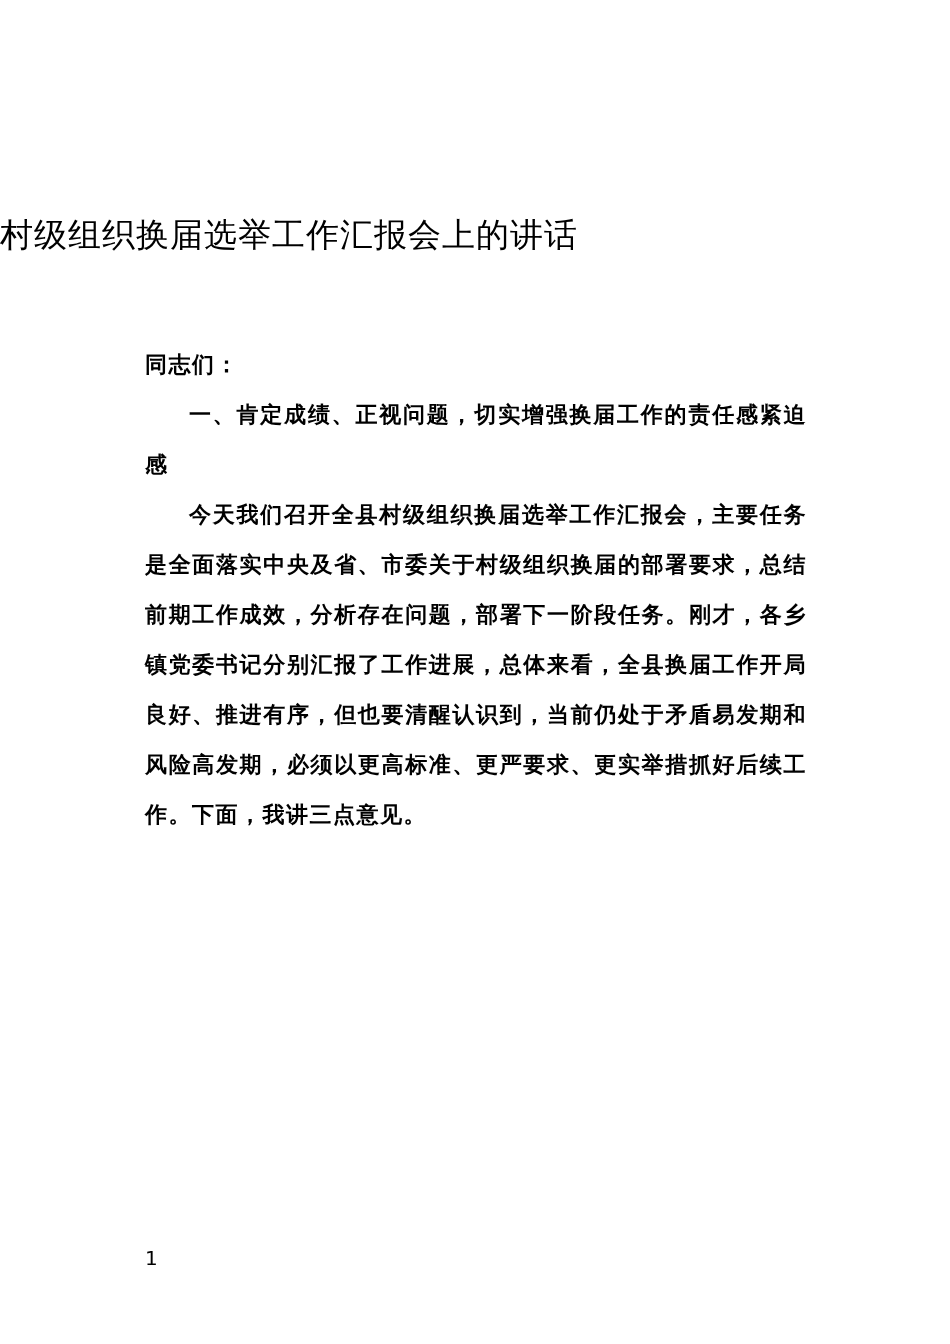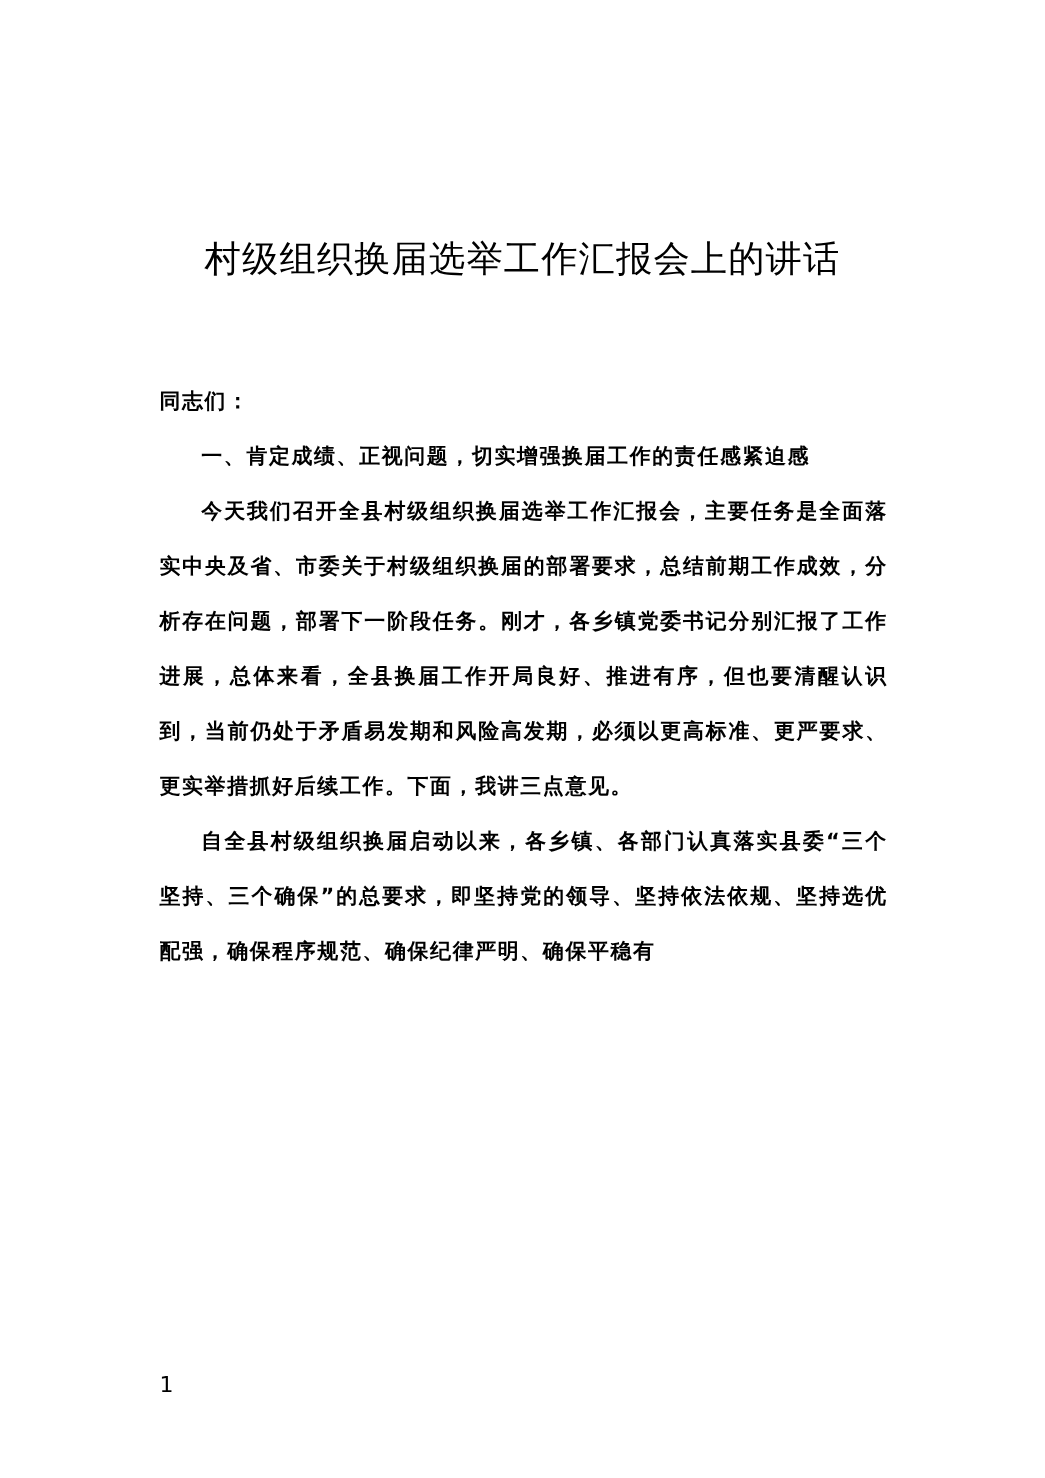--- a/index.html
+++ b/index.html
@@ -1,41 +1,40 @@
 <!DOCTYPE html>
 <html><head>
 <meta charset="utf-8">
 <style>
   html, body { margin:0; padding:0; background:#ffffff; }
   body { width:950px; height:1344px; position:relative; overflow:hidden; }
   .page { position:absolute; left:0; top:0; width:950px; height:1344px; background:#fff; }
   .title {
-    position:absolute; left:0; top:210px; width:950px; text-align:center;
+    position:absolute; left:0; top:210px; width:950px; 
     font-family:"DejaVu Serif","Liberation Serif",serif;
     font-size:33px; line-height:50px; color:#000; letter-spacing:1px;
   }
   .body {
     position:absolute; left:145px; top:340px; width:662px;
     font-family:"DejaVu Sans","Liberation Sans",sans-serif;
-    font-weight:bold; font-size:19px; line-height:50px; color:#000;
+    font-weight:bold; font-size:22px; line-height:50px; color:#000;
     text-align:justify; letter-spacing:1.5px;
   }
   .body p { margin:0; }
   .indent { text-indent:2em; }
   .pagenum {
     position:absolute; left:145px; top:1246px;
     font-family:"DejaVu Sans","Liberation Sans",sans-serif;
     font-size:20px; color:#000;
   }
 </style>
 </head>
 <body>
 
 <div class="page">
   <div class="title">村级组织换届选举工作汇报会上的讲话</div>
   <div class="body">
     <p>同志们：</p>
     <p class="indent">一、肯定成绩、正视问题，切实增强换届工作的责任感紧迫感</p>
     <p class="indent">今天我们召开全县村级组织换届选举工作汇报会，主要任务是全面落实中央及省、市委关于村级组织换届的部署要求，总结前期工作成效，分析存在问题，部署下一阶段任务。刚才，各乡镇党委书记分别汇报了工作进展，总体来看，全县换届工作开局良好、推进有序，但也要清醒认识到，当前仍处于矛盾易发期和风险高发期，必须以更高标准、更严要求、更实举措抓好后续工作。下面，我讲三点意见。</p>
-    <p class="indent">自全县村级组织换届启动以来，各乡镇、各部门认真落实县委“三个坚持、三个确保”的总要求，即坚持党的领导、坚持依法依规、坚持选优配强，确保程序规范、确保纪律严明、确保平稳有</p>
   </div>
   <div class="pagenum">1</div>
 </div>
 
 </body></html>

